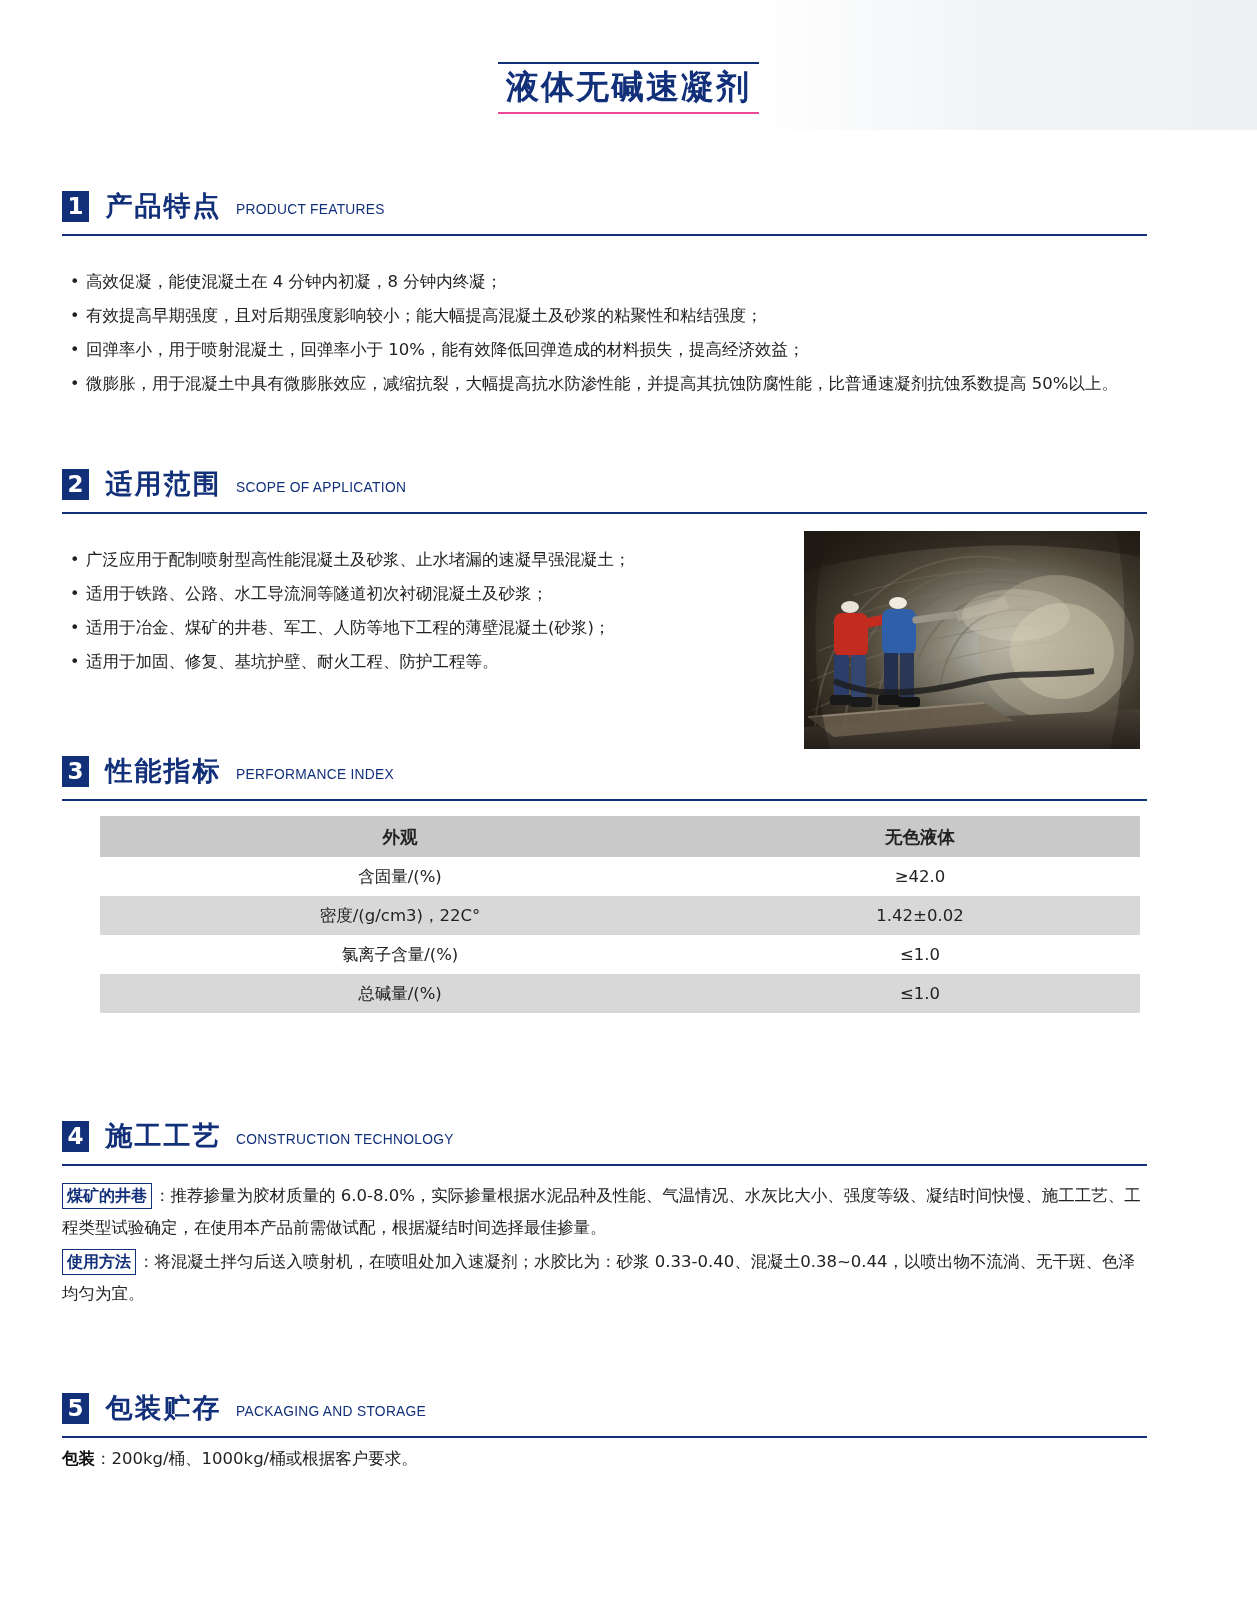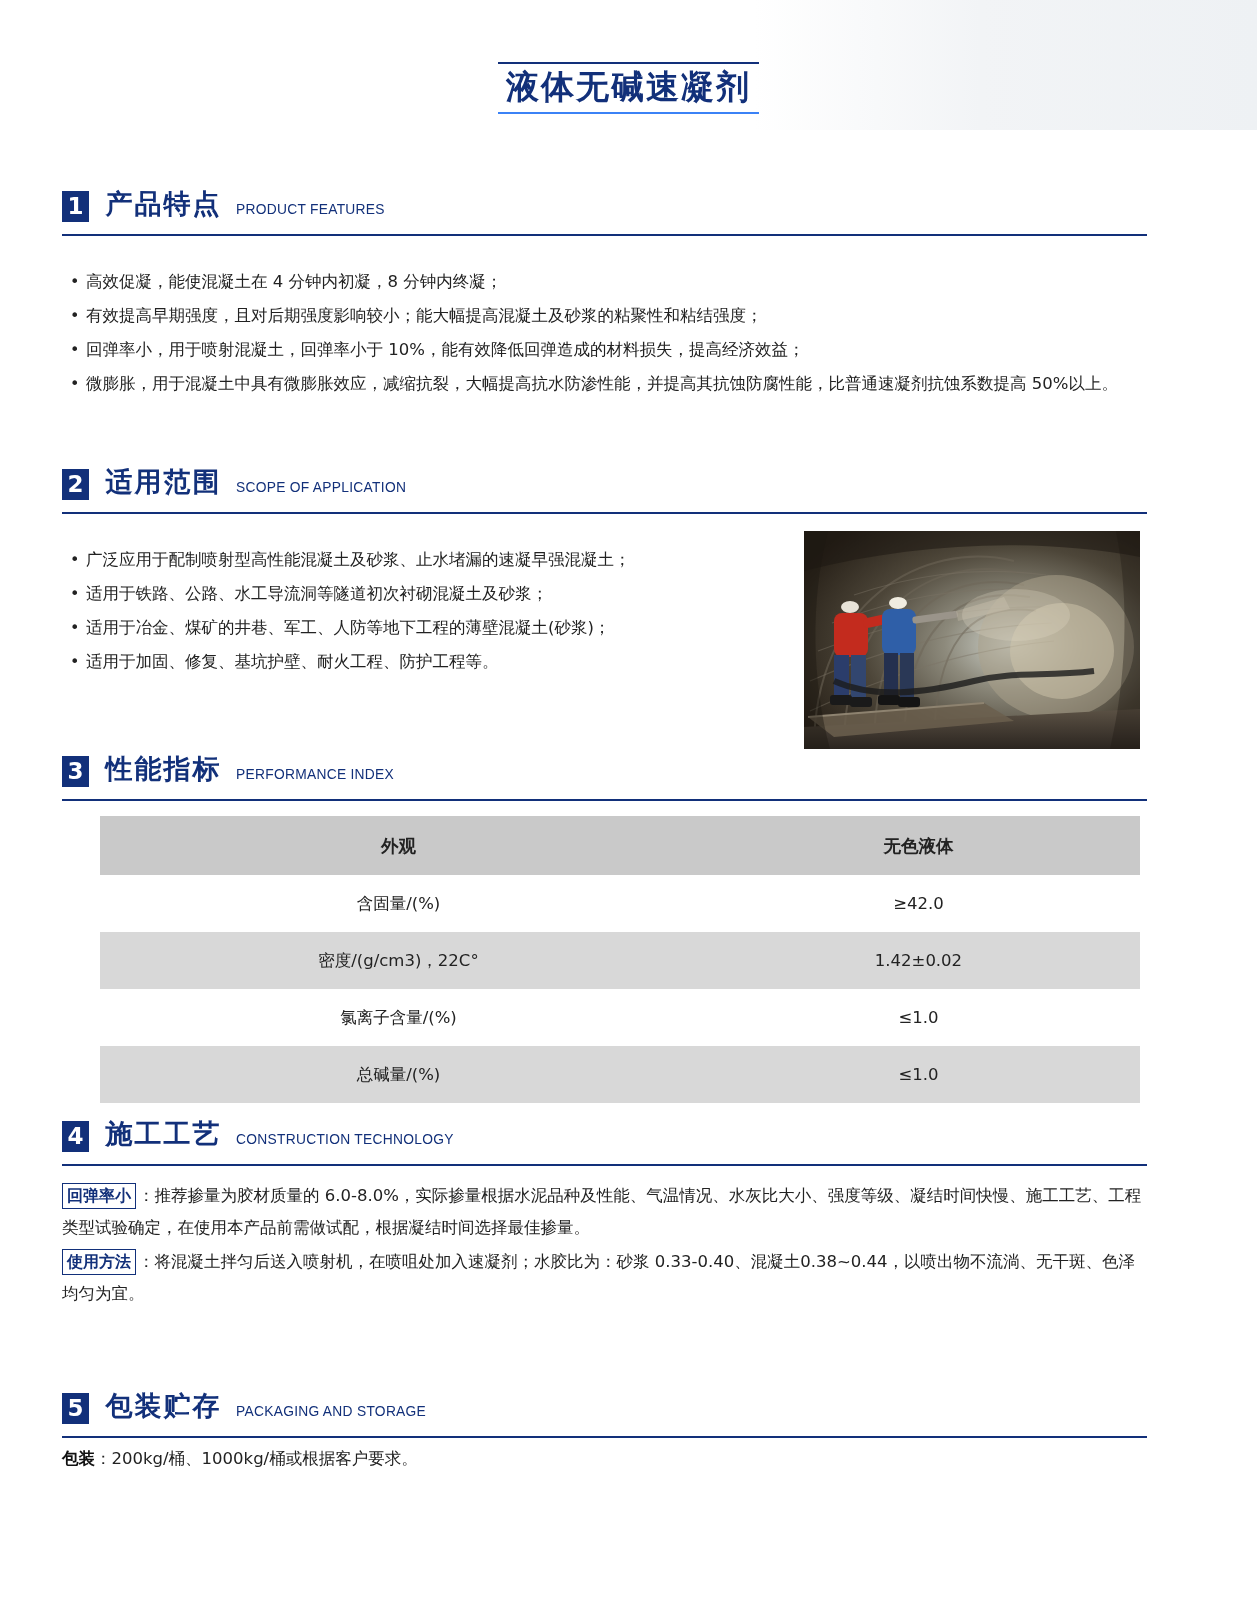--- a/index.html
+++ b/index.html
@@ -37,21 +37,21 @@
     width: 1257px;
     text-align: center;
   }
   .doc-title {
     display: inline-block;
     font-size: 33px;
     font-weight: bold;
     color: #12307a;
     letter-spacing: 2px;
     border-top: 2px solid #12307a;
-    border-bottom: 2px solid #3b82f6;
+    border-bottom: 2px solid #ec4899;
     padding: 4px 8px 6px 8px;
     line-height: 1.15;
     font-family: "DejaVu Sans", "Liberation Sans", sans-serif;
   }
 
   .section {
     position: absolute;
     left: 62px;
     width: 1085px;
   }
@@ -76,21 +76,21 @@
   }
   .sec-cn {
     display: inline-block;
     font-size: 27px;
     font-weight: bold;
     color: #12307a;
     letter-spacing: 2px;
     margin-left: 12px;
     vertical-align: bottom;
     line-height: 32px;
-    font-family: Liberation Mono, monospace;
+    font-family: Liberation Serif, serif;
   }
   .sec-en {
     display: inline-block;
     font-size: 15px;
     color: #12307a;
     letter-spacing: 0.3px;
     margin-left: 10px;
     vertical-align: bottom;
     line-height: 26px;
     transform: scaleX(0.92);
@@ -141,21 +141,21 @@
     top: 816px;
     width: 1040px;
     border-collapse: collapse;
     font-family: "DejaVu Sans", "Liberation Sans", sans-serif;
   }
   .perf-table td {
     height: 39px;
     font-size: 16.5px;
     color: #222222;
     text-align: center;
-    padding: 9px;
+    padding: 0;
   }
   .perf-table tr.head td {
     background: #c9c9c9;
     font-weight: bold;
     font-size: 17.5px;
     height: 41px;
   }
   .perf-table tr.shade td { background: #d8d8d8; }
   .perf-table tr.plain td { background: #ffffff; }
   .perf-table td.c1 { width: 600px; }
@@ -337,21 +337,21 @@
   </table>
 
   <div class="section" style="top:1120px;">
     <div class="sec-head">
       <span class="sec-num">4</span>
       <span class="sec-cn">施工工艺</span>
       <span class="sec-en">CONSTRUCTION TECHNOLOGY</span>
     </div>
     <div class="tech-body">
       <div class="tech-para">
-        <span class="tag">回弹率小</span><span>：推荐掺量为胶材质量的 6.0-8.0%，实际掺量根据水泥品种及性能、气温情况、水灰比大小、强度等级、凝结时间快慢、施工工艺、工程类型试验确定，在使用本产品前需做试配，根据凝结时间选择最佳掺量。</span>
+        <span class="tag">煤矿的井巷</span><span>：推荐掺量为胶材质量的 6.0-8.0%，实际掺量根据水泥品种及性能、气温情况、水灰比大小、强度等级、凝结时间快慢、施工工艺、工程类型试验确定，在使用本产品前需做试配，根据凝结时间选择最佳掺量。</span>
       </div>
       <div class="tech-para">
         <span class="tag">使用方法</span><span>：将混凝土拌匀后送入喷射机，在喷咀处加入速凝剂；水胶比为：砂浆 0.33-0.40、混凝土0.38~0.44，以喷出物不流淌、无干斑、色泽均匀为宜。</span>
       </div>
     </div>
   </div>
 
   <div class="section" style="top:1392px;">
     <div class="sec-head">
       <span class="sec-num">5</span>

